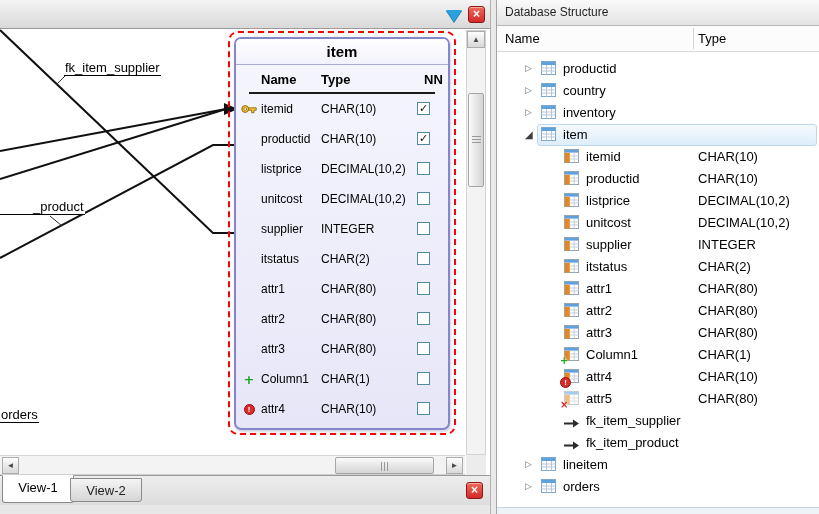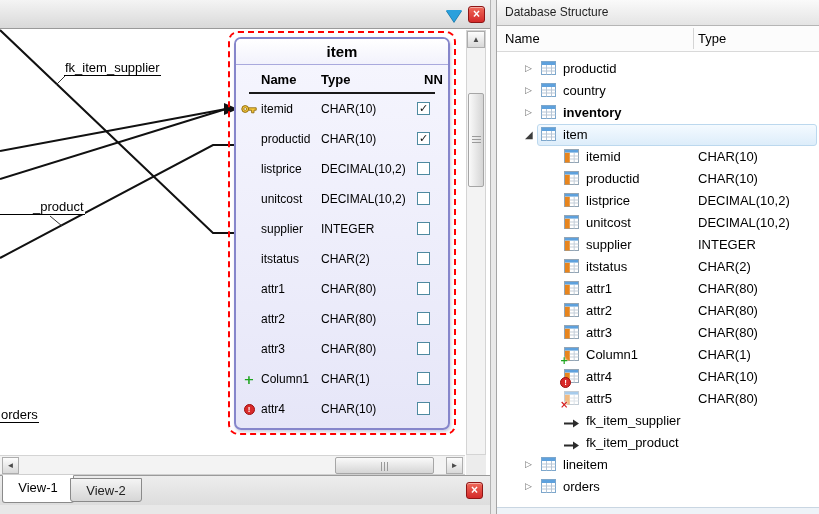--- a/index.html
+++ b/index.html
@@ -283,21 +283,21 @@
       <div class="trow">
         <span class="exp collapsed" style="left: 28px;">▷</span>
         <span class="ti" style="left: 44px;"><svg width="15" height="14" viewBox="0 0 15 14">
             <rect x="0.5" y="0.5" width="14" height="13" fill="#fff" stroke="#7da7cc"></rect>
             <rect x="1" y="1" width="13" height="3" fill="#5ea1dd"></rect>
             <line x1="5.5" y1="4" x2="5.5" y2="13.5" stroke="#b7c6d6"></line>
             <line x1="10.5" y1="4" x2="10.5" y2="13.5" stroke="#b7c6d6"></line>
             <line x1="0.5" y1="7" x2="14.5" y2="7" stroke="#b7c6d6"></line>
             <line x1="0.5" y1="10" x2="14.5" y2="10" stroke="#b7c6d6"></line>
           </svg></span>
-        <span class="tn" style="left: 66px; font-weight: bold;">inventory</span>
+        <span class="tn" style="left: 66px;">inventory</span>
       </div>
       <div class="trow">
         <div class="hl"></div>
         <span class="exp expanded" style="left: 28px;">◢</span>
         <span class="ti" style="left: 44px;"><svg width="15" height="14" viewBox="0 0 15 14">
             <rect x="0.5" y="0.5" width="14" height="13" fill="#fff" stroke="#7da7cc"></rect>
             <rect x="1" y="1" width="13" height="3" fill="#5ea1dd"></rect>
             <line x1="5.5" y1="4" x2="5.5" y2="13.5" stroke="#b7c6d6"></line>
             <line x1="10.5" y1="4" x2="10.5" y2="13.5" stroke="#b7c6d6"></line>
             <line x1="0.5" y1="7" x2="14.5" y2="7" stroke="#b7c6d6"></line>

